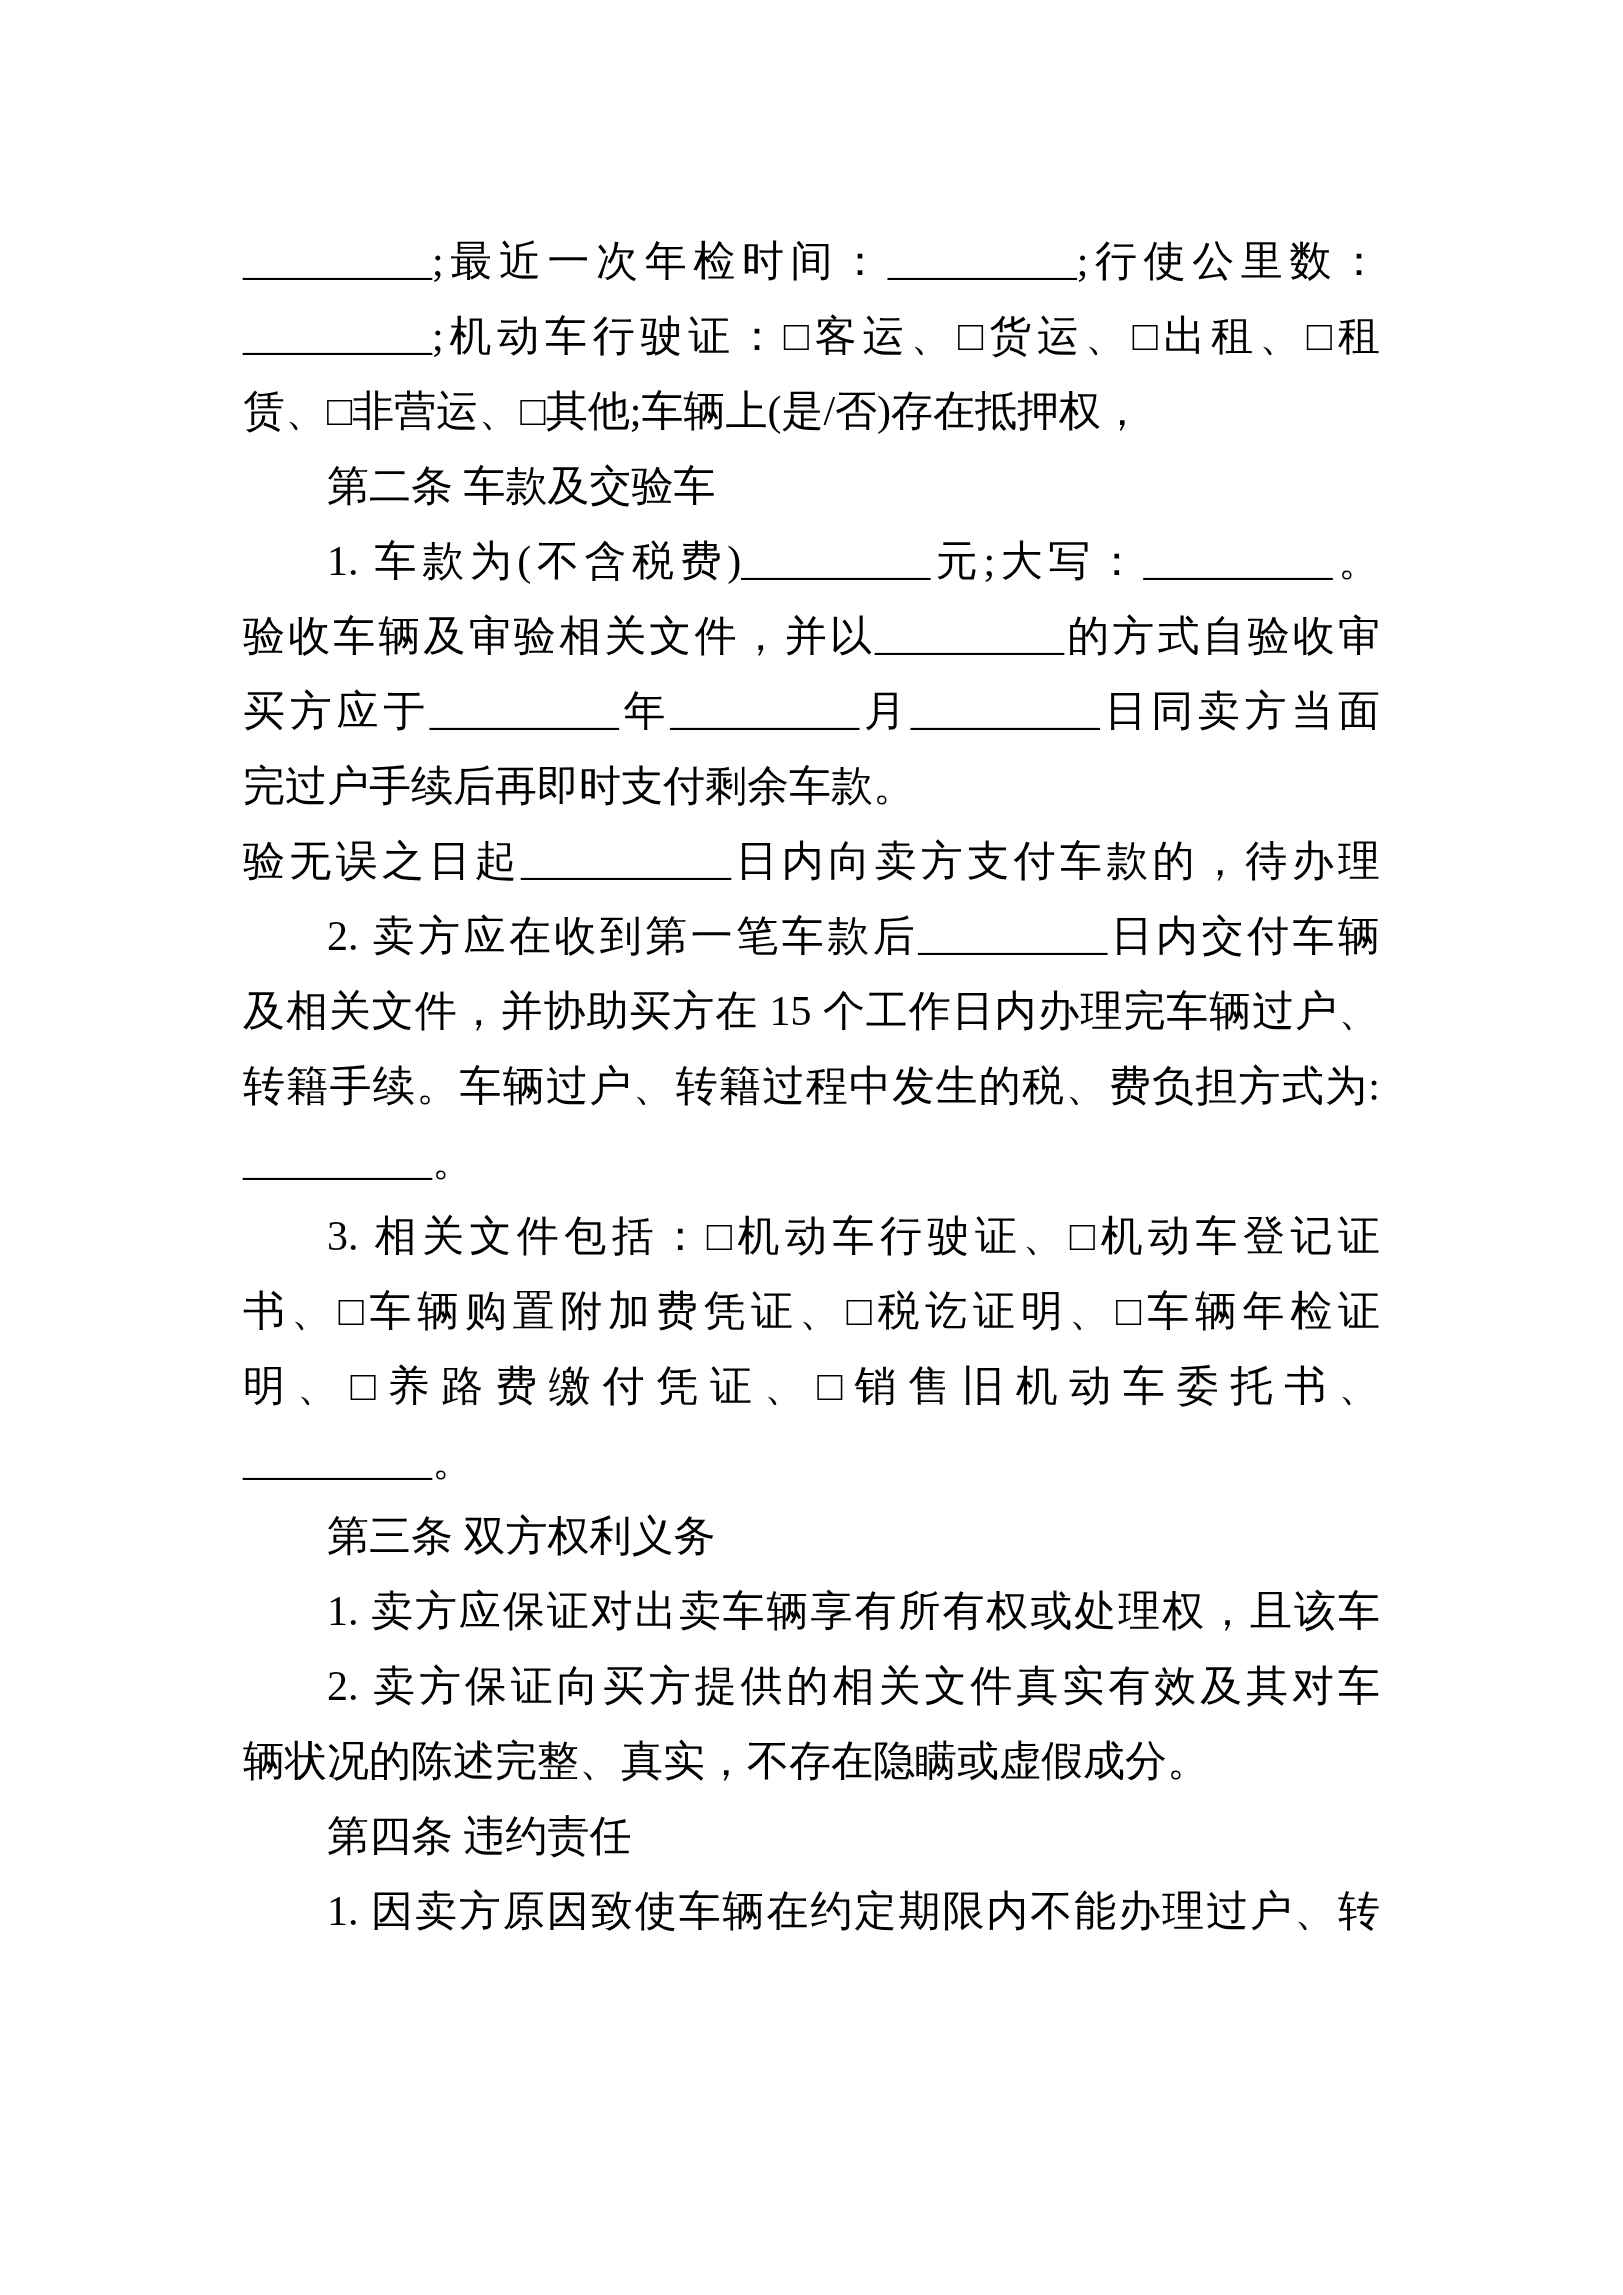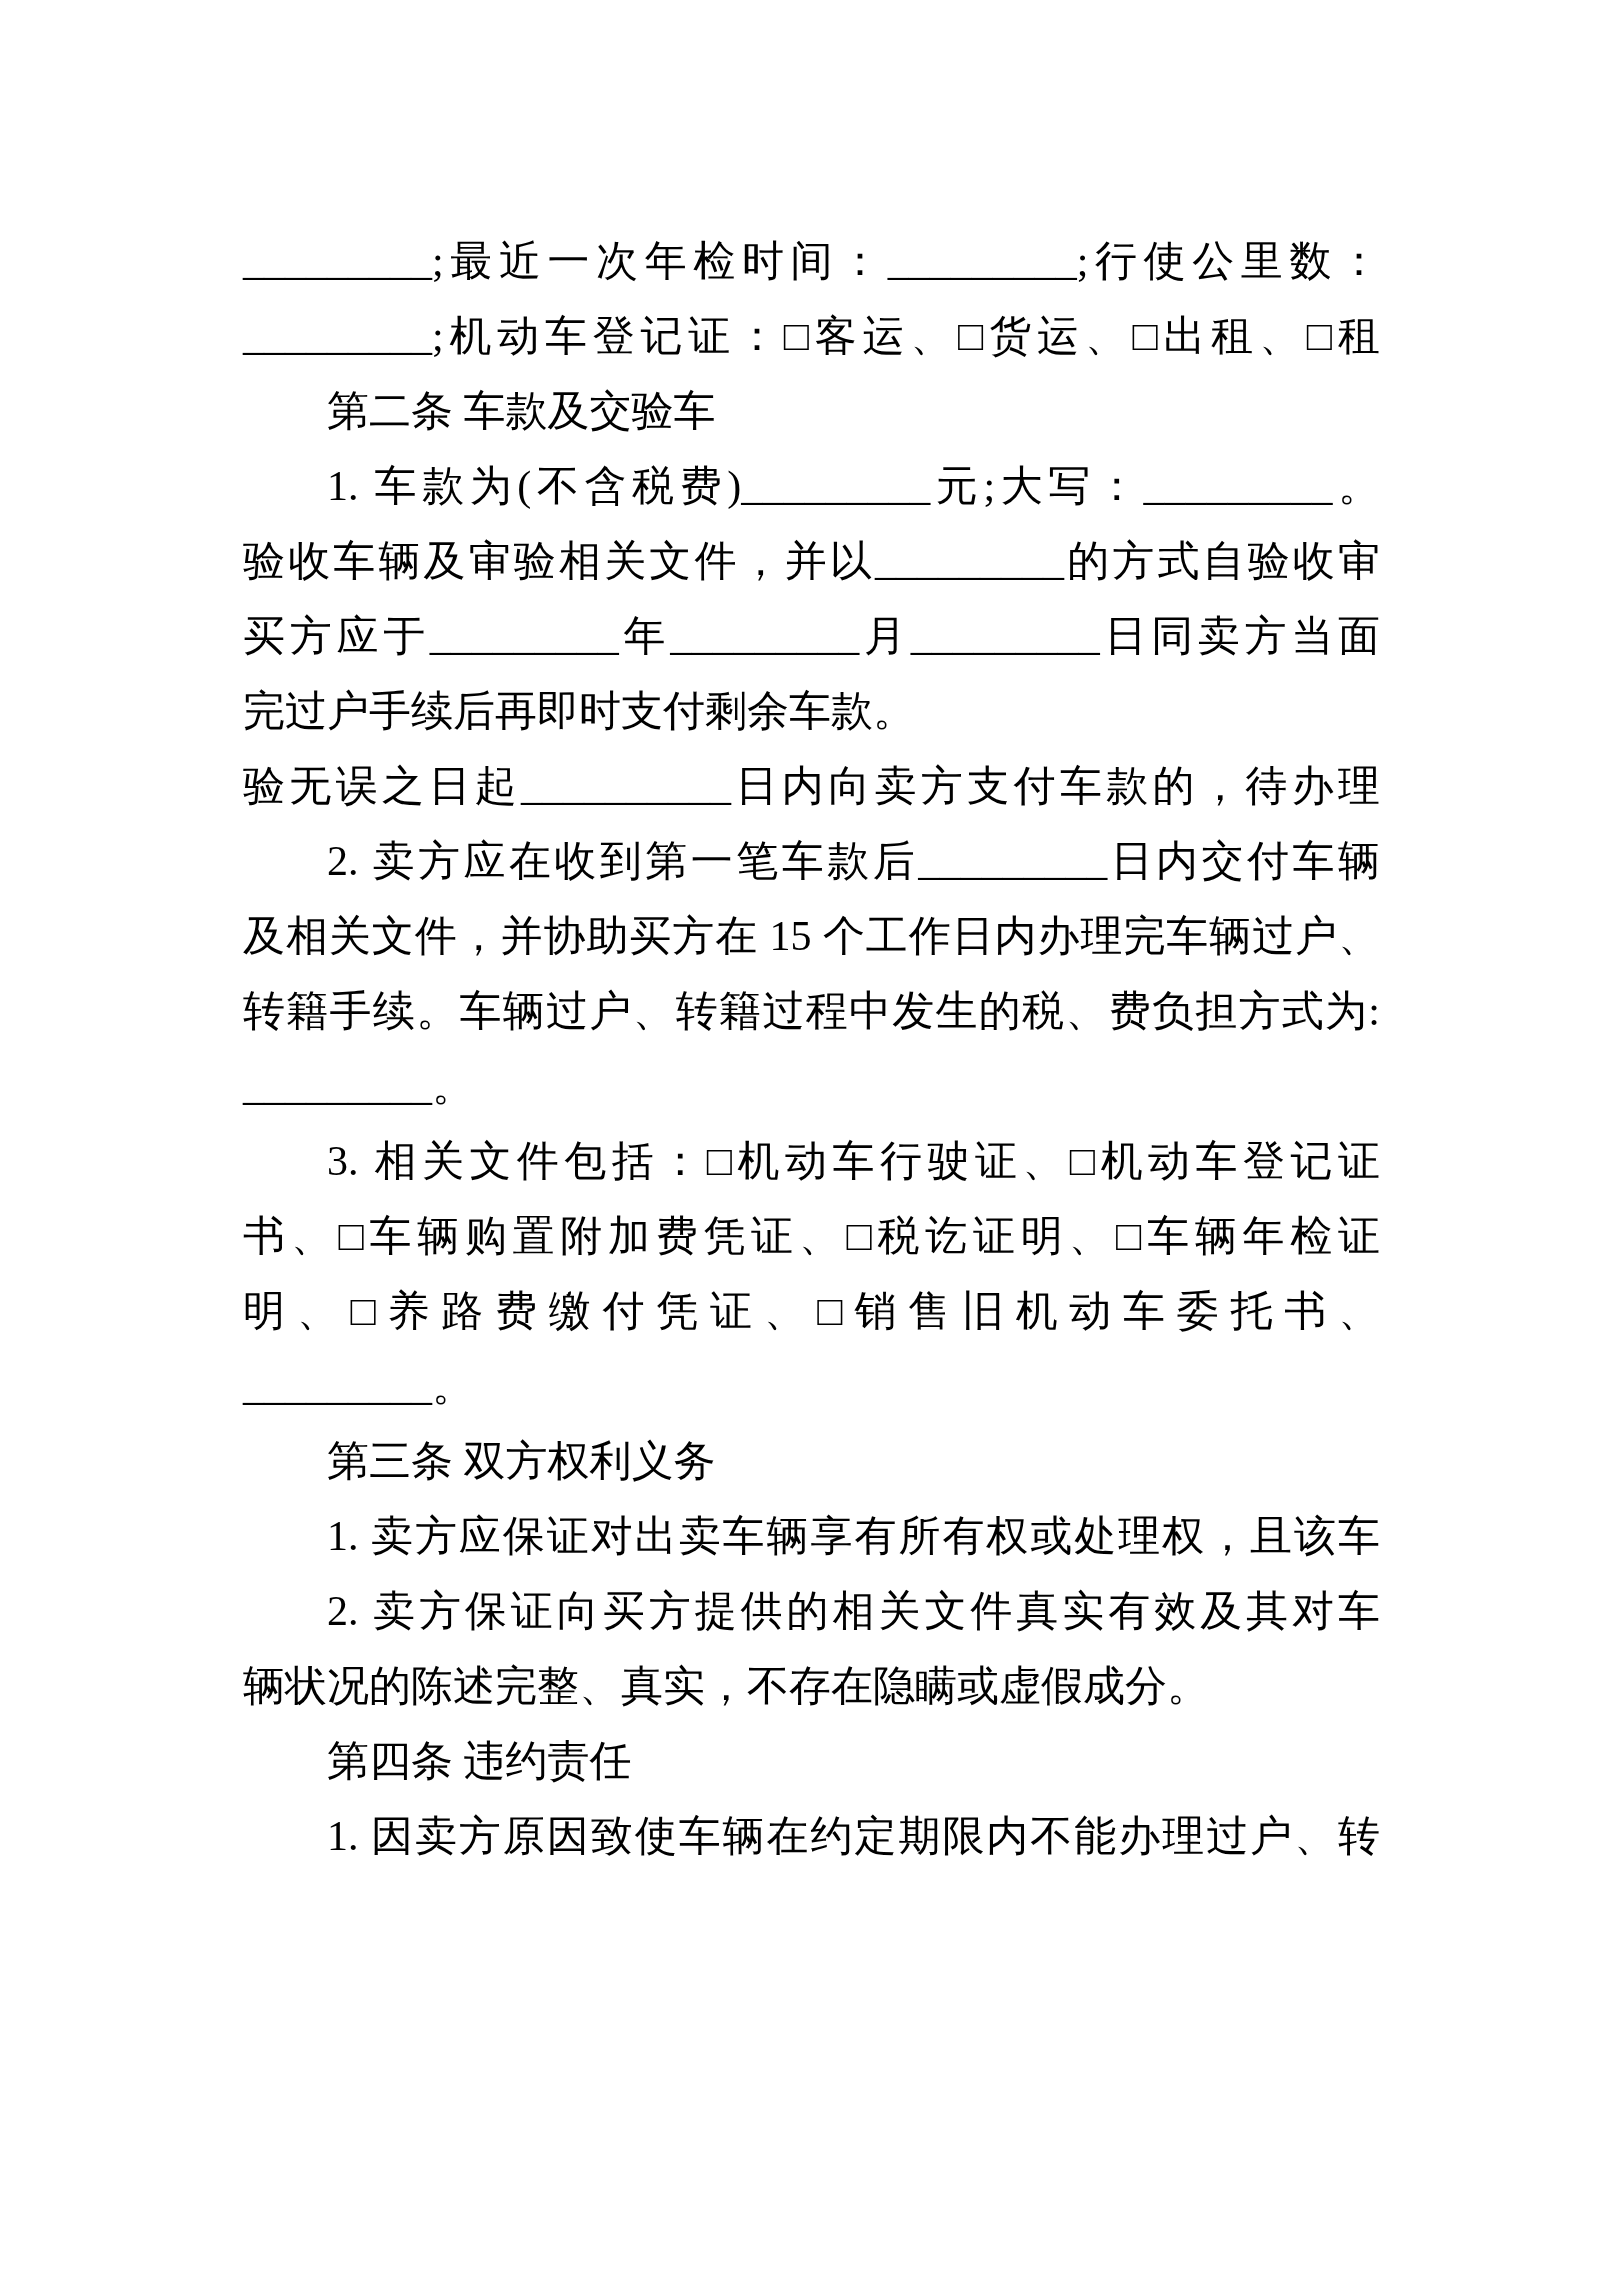--- a/index.html
+++ b/index.html
@@ -32,21 +32,22 @@
   .stretch {
     text-align: justify;
     text-align-last: justify;
   }
 </style>
 </head>
 <body>
 
 <div class="page">
   <div class="line stretch">_________;最近一次年检时间：_________;行使公里数：</div>
-  <div class="line stretch">_________;机动车登记证：□客运、□货运、□出租、□租</div>
+  <div class="line stretch">_________;机动车行驶证：□客运、□货运、□出租、□租</div>
+  <div class="line">赁、□非营运、□其他;车辆上(是/否)存在抵押权，</div>
   <div class="line indent">第二条 车款及交验车</div>
   <div class="line indent stretch">1. 车款为(不含税费)_________元;大写：_________。</div>
   <div class="line stretch">验收车辆及审验相关文件，并以_________的方式自验收审</div>
   <div class="line stretch">买方应于_________年_________月_________日同卖方当面</div>
   <div class="line">完过户手续后再即时支付剩余车款。</div>
   <div class="line stretch">验无误之日起__________日内向卖方支付车款的，待办理</div>
   <div class="line indent stretch">2. 卖方应在收到第一笔车款后_________日内交付车辆</div>
   <div class="line stretch">及相关文件，并协助买方在 15 个工作日内办理完车辆过户、</div>
   <div class="line stretch">转籍手续。车辆过户、转籍过程中发生的税、费负担方式为:</div>
   <div class="line">_________。</div>

